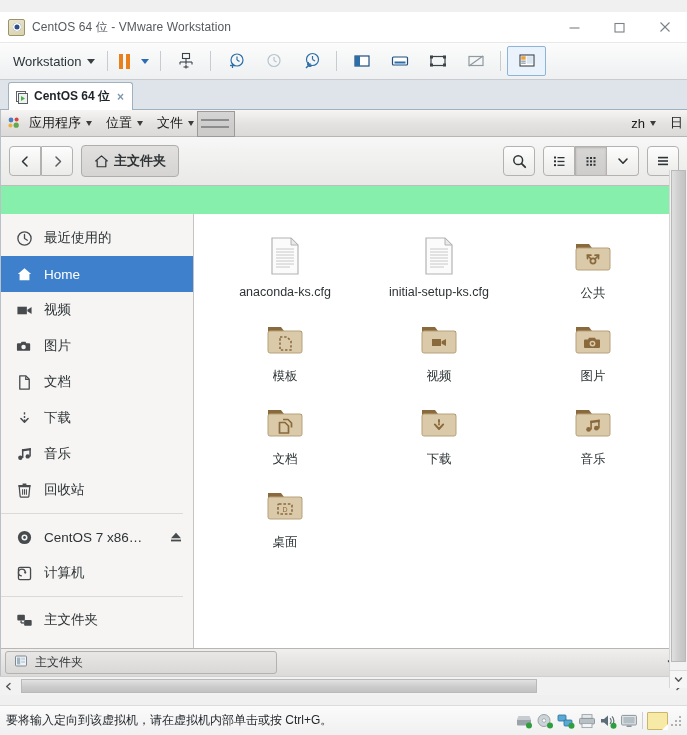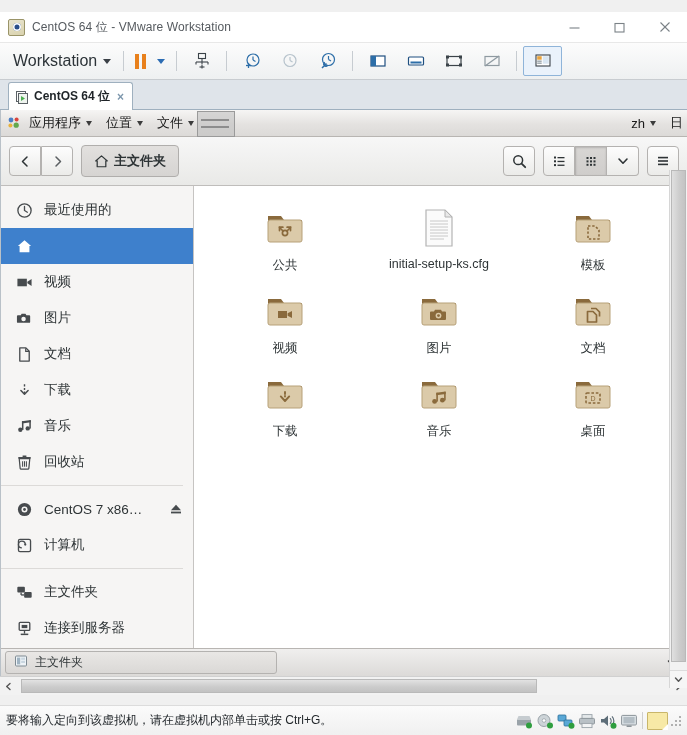--- a/index.html
+++ b/index.html
@@ -69,21 +69,21 @@
     background: linear-gradient(180deg,#fcfcfc 0%, #eef0f1 100%);
     border-bottom: 1px solid #c8ccd0;
     display: flex; align-items: center;
     padding: 0 6px;
     flex: 0 0 auto;
     gap: 1px;
   }
   .tb-item {
     height: 28px; display: flex; align-items: center; justify-content:center;
     padding: 0 5px; border-radius: 2px;
-    color: #2c3338; font-size: 16px;
+    color: #2c3338; font-size: 13px;
     white-space: nowrap;
   }
   .tb-item.labeled { padding: 0 6px 0 7px; gap: 6px; }
   .tb-sep {
     width: 1px; height: 20px; background: #c7ccd1; margin: 0 5px;
     flex: 0 0 auto;
   }
   .caret-dn {
     width: 0;height:0;border-left:4px solid transparent;border-right:4px solid transparent;
     border-top: 5px solid #3a4046;
@@ -197,21 +197,21 @@
   .pathbar {
     height: 30px; display:flex; align-items:center; gap:5px;
     padding: 0 12px;
     background: linear-gradient(180deg,#e2e0de 0%,#d6d4d2 100%);
     border: 1px solid #b0aeac; border-radius: 4px;
     font-size: 13px; color: #2e3436; font-weight: 600;
   }
   .nt-spacer { flex:1 1 auto; }
 
   
-  .nt-body { flex:1 1 auto; display:flex; overflow:hidden; min-height:0; }
+  .nt-body { flex:1 1 auto; display:flex; overflow:hidden; min-height:0;margin-top:28px; }
   .nt-sidebar {
     width: 192px; flex: 0 0 192px;
     background: #f6f5f4;
     border-right: 1px solid #c6c4c2;
     padding-top: 6px;
     overflow: hidden;
     font-size: 13.5px;
     color: #2e3436;
   }
   .sb-item {
@@ -604,20 +604,21 @@
             </span>
             <span class="sb-lbl">最近使用的</span>
           </div>
 
           <div class="sb-item selected">
             <span class="sb-ico">
               <svg width="17" height="17" viewBox="0 0 18 18">
                   <path d="M9 2.3 L16 8.4 L14.2 8.4 L14.2 15 L3.8 15 L3.8 8.4 L2 8.4 Z" fill="currentColor"></path>
                 </svg>
             </span>
+            <span class="sb-lbl">Home</span>
           </div>
 
           <div class="sb-item">
             <span class="sb-ico">
               <svg width="17" height="17" viewBox="0 0 18 18">
                   <rect x="1.5" y="5" width="10" height="8" fill="currentColor"></rect>
                   <polygon points="12,8.2 16.5,5.4 16.5,12.6 12,9.8" fill="currentColor"></polygon>
                 </svg>
             </span>
             <span class="sb-lbl">视频</span>
@@ -737,56 +738,74 @@
                   <line x1="5" y1="15.2" x2="13" y2="15.2" stroke="currentColor" stroke-width="1.6"></line>
                 </svg>
             </span>
             <span class="sb-lbl">连接到服务器</span>
           </div>
 
         </div>
 
         <div class="nt-view">
           <div class="icon-grid">
-
-
-            <div class="file-item">
-              <span class="file-ico">
-                <svg width="48" height="48" viewBox="0 0 48 48">
-                  <path d="M7 12 h13 l3 4 h18 v6 h-34 z" fill="#8a6a3c"></path>
-                  <rect x="7" y="16" width="34" height="22" rx="2" fill="#dbcaa9" stroke="#b7a179" stroke-width="1"></rect>
-                  <g stroke="#8a6a3c" stroke-width="1.7" fill="none" stroke-linecap="round">
-                    <circle cx="24" cy="29" r="2.6" fill="#dbcaa9"></circle>
-                    <line x1="22" y1="27" x2="18.5" y2="23.5"></line>
-                      <polyline points="18.5,26.6 18.5,23.2 21.9,23.2"></polyline>
-                    <line x1="26" y1="27" x2="29.5" y2="23.5"></line>
-                      <polyline points="29.5,26.6 29.5,23.2 26.1,23.2"></polyline>
-                  </g>
-                </svg>
-              </span>
-              <span class="file-label">公共</span>
-            </div>
 
             <div class="file-item">
               <span class="file-ico">
                 <svg width="48" height="48" viewBox="0 0 48 48">
                   <path d="M11 6 h19 l7 7 v29 h-26 z" fill="#fbfbfb" stroke="#b4b4b4" stroke-width="1.2"></path>
                   <path d="M30 6 l7 7 h-7 z" fill="#e9e9e9" stroke="#b4b4b4" stroke-width="1"></path>
                   <g stroke="#c8c8c8" stroke-width="1">
                     <line x1="15" y1="17" x2="33" y2="17"></line>
                       <line x1="15" y1="20" x2="33" y2="20"></line>
                     <line x1="15" y1="23" x2="33" y2="23"></line>
                       <line x1="15" y1="26" x2="33" y2="26"></line>
                     <line x1="15" y1="29" x2="33" y2="29"></line>
                       <line x1="15" y1="32" x2="33" y2="32"></line>
                     <line x1="15" y1="35" x2="29" y2="35"></line>
                   </g>
                 </svg>
               </span>
+              <span class="file-label">anaconda-ks.cfg</span>
+            </div>
+
+            <div class="file-item">
+              <span class="file-ico">
+                <svg width="48" height="48" viewBox="0 0 48 48">
+                  <path d="M11 6 h19 l7 7 v29 h-26 z" fill="#fbfbfb" stroke="#b4b4b4" stroke-width="1.2"></path>
+                  <path d="M30 6 l7 7 h-7 z" fill="#e9e9e9" stroke="#b4b4b4" stroke-width="1"></path>
+                  <g stroke="#c8c8c8" stroke-width="1">
+                    <line x1="15" y1="17" x2="33" y2="17"></line>
+                      <line x1="15" y1="20" x2="33" y2="20"></line>
+                    <line x1="15" y1="23" x2="33" y2="23"></line>
+                      <line x1="15" y1="26" x2="33" y2="26"></line>
+                    <line x1="15" y1="29" x2="33" y2="29"></line>
+                      <line x1="15" y1="32" x2="33" y2="32"></line>
+                    <line x1="15" y1="35" x2="29" y2="35"></line>
+                  </g>
+                </svg>
+              </span>
               <span class="file-label">initial-setup-ks.cfg</span>
+            </div>
+
+            <div class="file-item">
+              <span class="file-ico">
+                <svg width="48" height="48" viewBox="0 0 48 48">
+                  <path d="M7 12 h13 l3 4 h18 v6 h-34 z" fill="#8a6a3c"></path>
+                  <rect x="7" y="16" width="34" height="22" rx="2" fill="#dbcaa9" stroke="#b7a179" stroke-width="1"></rect>
+                  <g stroke="#8a6a3c" stroke-width="1.7" fill="none" stroke-linecap="round">
+                    <circle cx="24" cy="29" r="2.6" fill="#dbcaa9"></circle>
+                    <line x1="22" y1="27" x2="18.5" y2="23.5"></line>
+                      <polyline points="18.5,26.6 18.5,23.2 21.9,23.2"></polyline>
+                    <line x1="26" y1="27" x2="29.5" y2="23.5"></line>
+                      <polyline points="29.5,26.6 29.5,23.2 26.1,23.2"></polyline>
+                  </g>
+                </svg>
+              </span>
+              <span class="file-label">公共</span>
             </div>
 
             <div class="file-item">
               <span class="file-ico">
                 <svg width="48" height="48" viewBox="0 0 48 48">
                   <path d="M7 12 h13 l3 4 h18 v6 h-34 z" fill="#8a6a3c"></path>
                   <rect x="7" y="16" width="34" height="22" rx="2" fill="#dbcaa9" stroke="#b7a179" stroke-width="1"></rect>
                   <path d="M19 22 h7 l4 4 v9 h-11 z" fill="none" stroke="#8a6a3c" stroke-width="1.6" stroke-dasharray="2.4 1.8" stroke-linejoin="round"></path>
                 </svg>
               </span>

